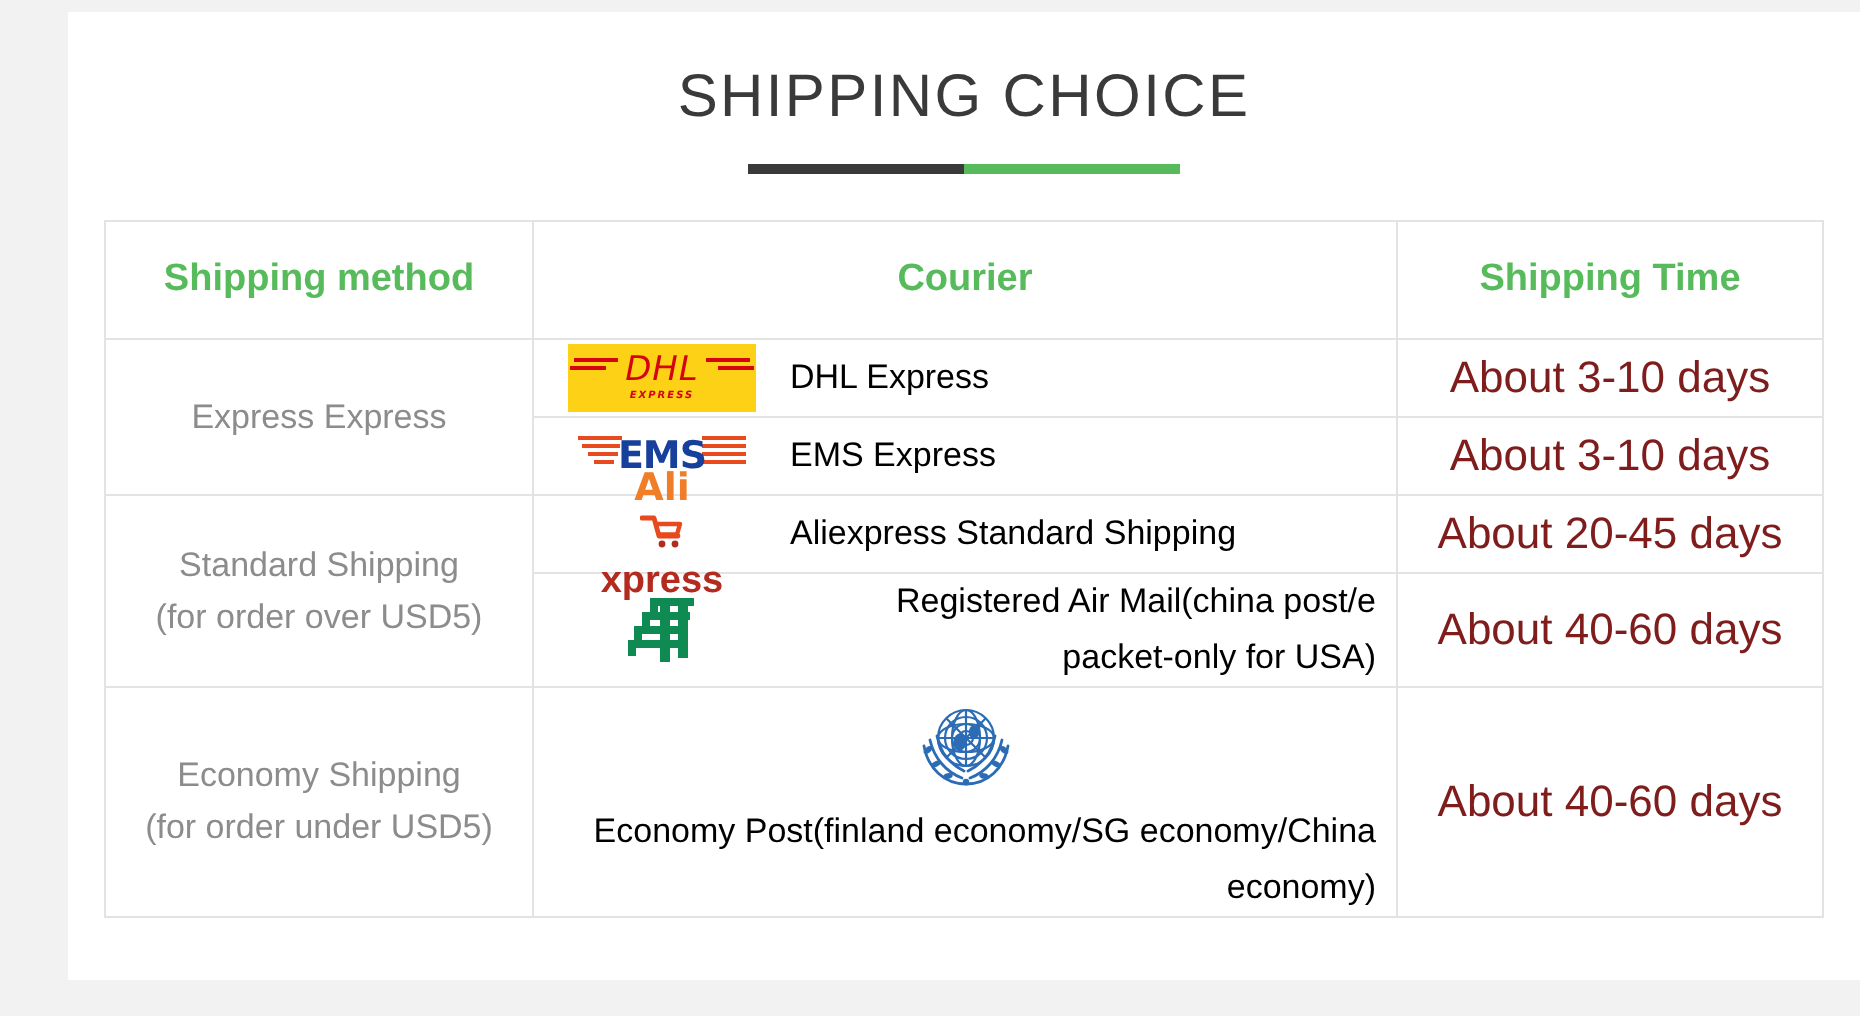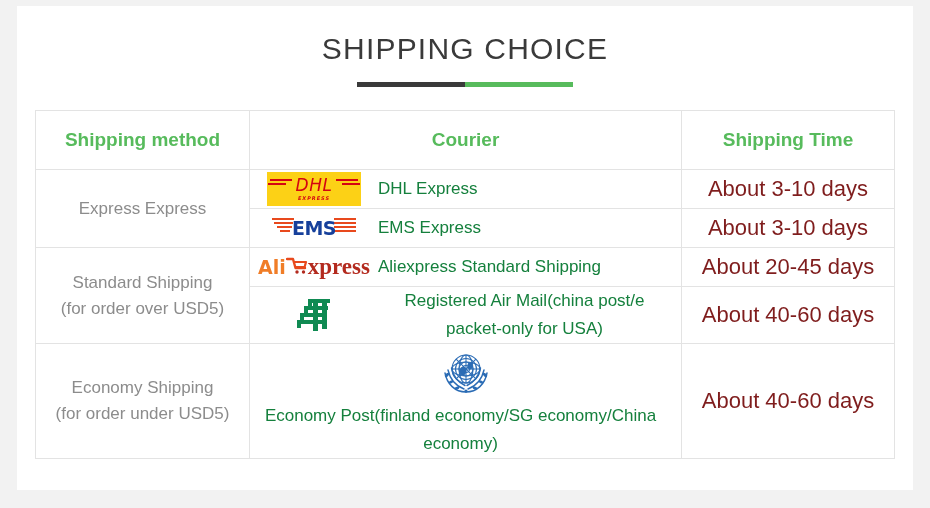--- a/index.html
+++ b/index.html
@@ -9,21 +9,21 @@
   body {
     width: 930px;
     height: 508px;
     background: #f2f2f2;
     font-family: "Liberation Sans", sans-serif;
     overflow: hidden;
   }
 
   .page-card {
     position: absolute;
-    left: 17px;
+    left: 34px;
     top: 6px;
     width: 896px;
     height: 484px;
     background: #ffffff;
     box-sizing: border-box;
   }
 
   
   .title-block {
     text-align: center;
@@ -103,23 +103,23 @@
   }
   .logo-slot {
     width: 128px;
     min-width: 128px;
     display: flex;
     align-items: center;
     justify-content: center;
   }
   .courier-label {
     font-size: 17px;
-    color: #15803d;
+    color: #000000;
     line-height: 28px;
-    text-align: center;
+    text-align: right;
     padding-right: 10px;
   }
 
   
   
   .logo-dhl {
     width: 94px;
     height: 34px;
     background: #fcd116;
     position: relative;
@@ -190,35 +190,36 @@
   .logo-ems .rb2 { right: 0px; top: 10px; width: 22px; }
   .logo-ems .rb3 { right: 0px; top: 14px; width: 22px; }
   .logo-ems .rb4 { right: 0px; top: 18px; width: 22px; }
 
   
   .logo-ali {
     display: flex;
     align-items: center;
     justify-content: center;
     height: 30px;
+    flex-direction: column;
   }
   .logo-ali .ali-part {
     font-family: "DejaVu Sans", sans-serif;
     font-size: 19px;
     font-weight: bold;
     color: #f07d27;
     line-height: 22px;
   }
   .logo-ali .ali-cart {
     margin: 0 0px;
     display: inline-block;
   }
   .logo-ali .xpress-part {
-    font-family: Liberation Serif, serif;
-    font-size: 23px;
+    font-family: Liberation Sans, sans-serif;
+    font-size: 19px;
     font-weight: bold;
     color: #b32a1e;
     line-height: 22px;
   }
 
   
   .logo-chinapost {
     width: 46px;
     height: 46px;
     display: flex;

